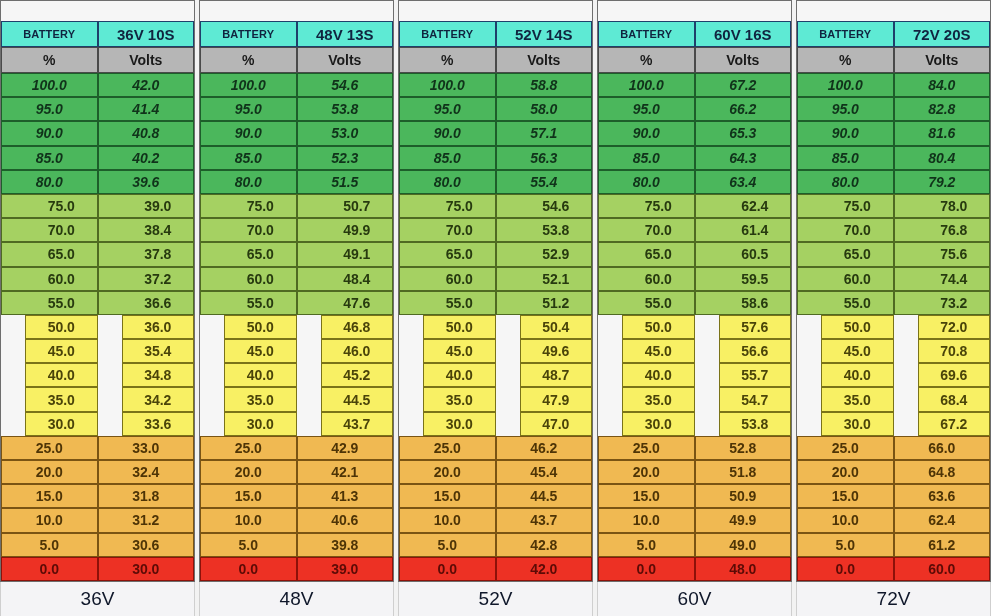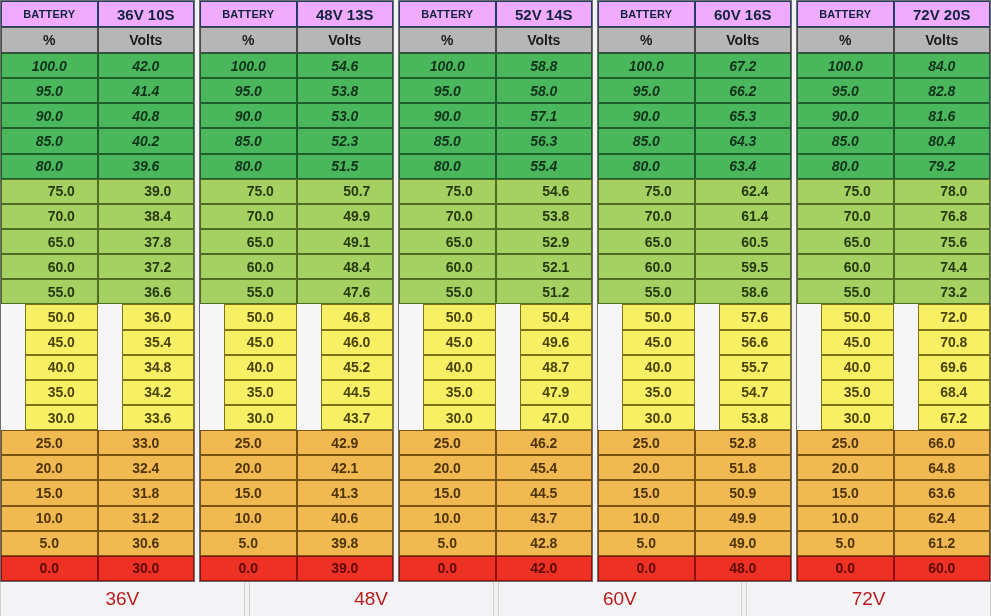--- a/index.html
+++ b/index.html
@@ -67,21 +67,22 @@
     box-sizing: border-box;
     min-width: 0;
     overflow: hidden;
     white-space: nowrap;
     line-height: 1;
   }
 
   
   .row-header {
     flex: 0 0 26px;
-    background: #f0abfc;
+    background: #5eead4;
+    margin-top: 20px;
   }
   .row-header .tcell {
     border: 1px solid #1f3f6b;
     color: #10243f;
     font-weight: bold;
   }
   .cell-battery-label {
     font-size: 11px;
     letter-spacing: 0.2px;
   }
@@ -147,21 +148,21 @@
   }
   .footer-cell {
     flex: 1 1 0;
     display: flex;
     align-items: center;
     justify-content: center;
     box-sizing: border-box;
     background: #f4f4f6;
     border-left: 1px solid #cfcfcf;
     border-right: 1px solid #cfcfcf;
-    color: #b91c1c;
+    color: #0f172a;
     font-size: 19px;
     font-weight: normal;
     white-space: nowrap;
   }
 </style>
 </head>
 <body>
 
 <div id="chart-root">
   <div class="blocks-row" id="blocks-row">
@@ -642,16 +643,17 @@
           <div class="trow row-data band-red">
             <div class="tcell">0.0</div>
             <div class="tcell">60.0</div>
           </div>
         </div>
       </div>
     </div>
   <div class="footer-row" id="footer-row">
       <div class="footer-cell">36V</div>
       <div class="footer-cell">48V</div>
+      <div class="footer-cell">52V</div>
       <div class="footer-cell">60V</div>
       <div class="footer-cell">72V</div>
     </div>
 </div>
 
 </body></html>

